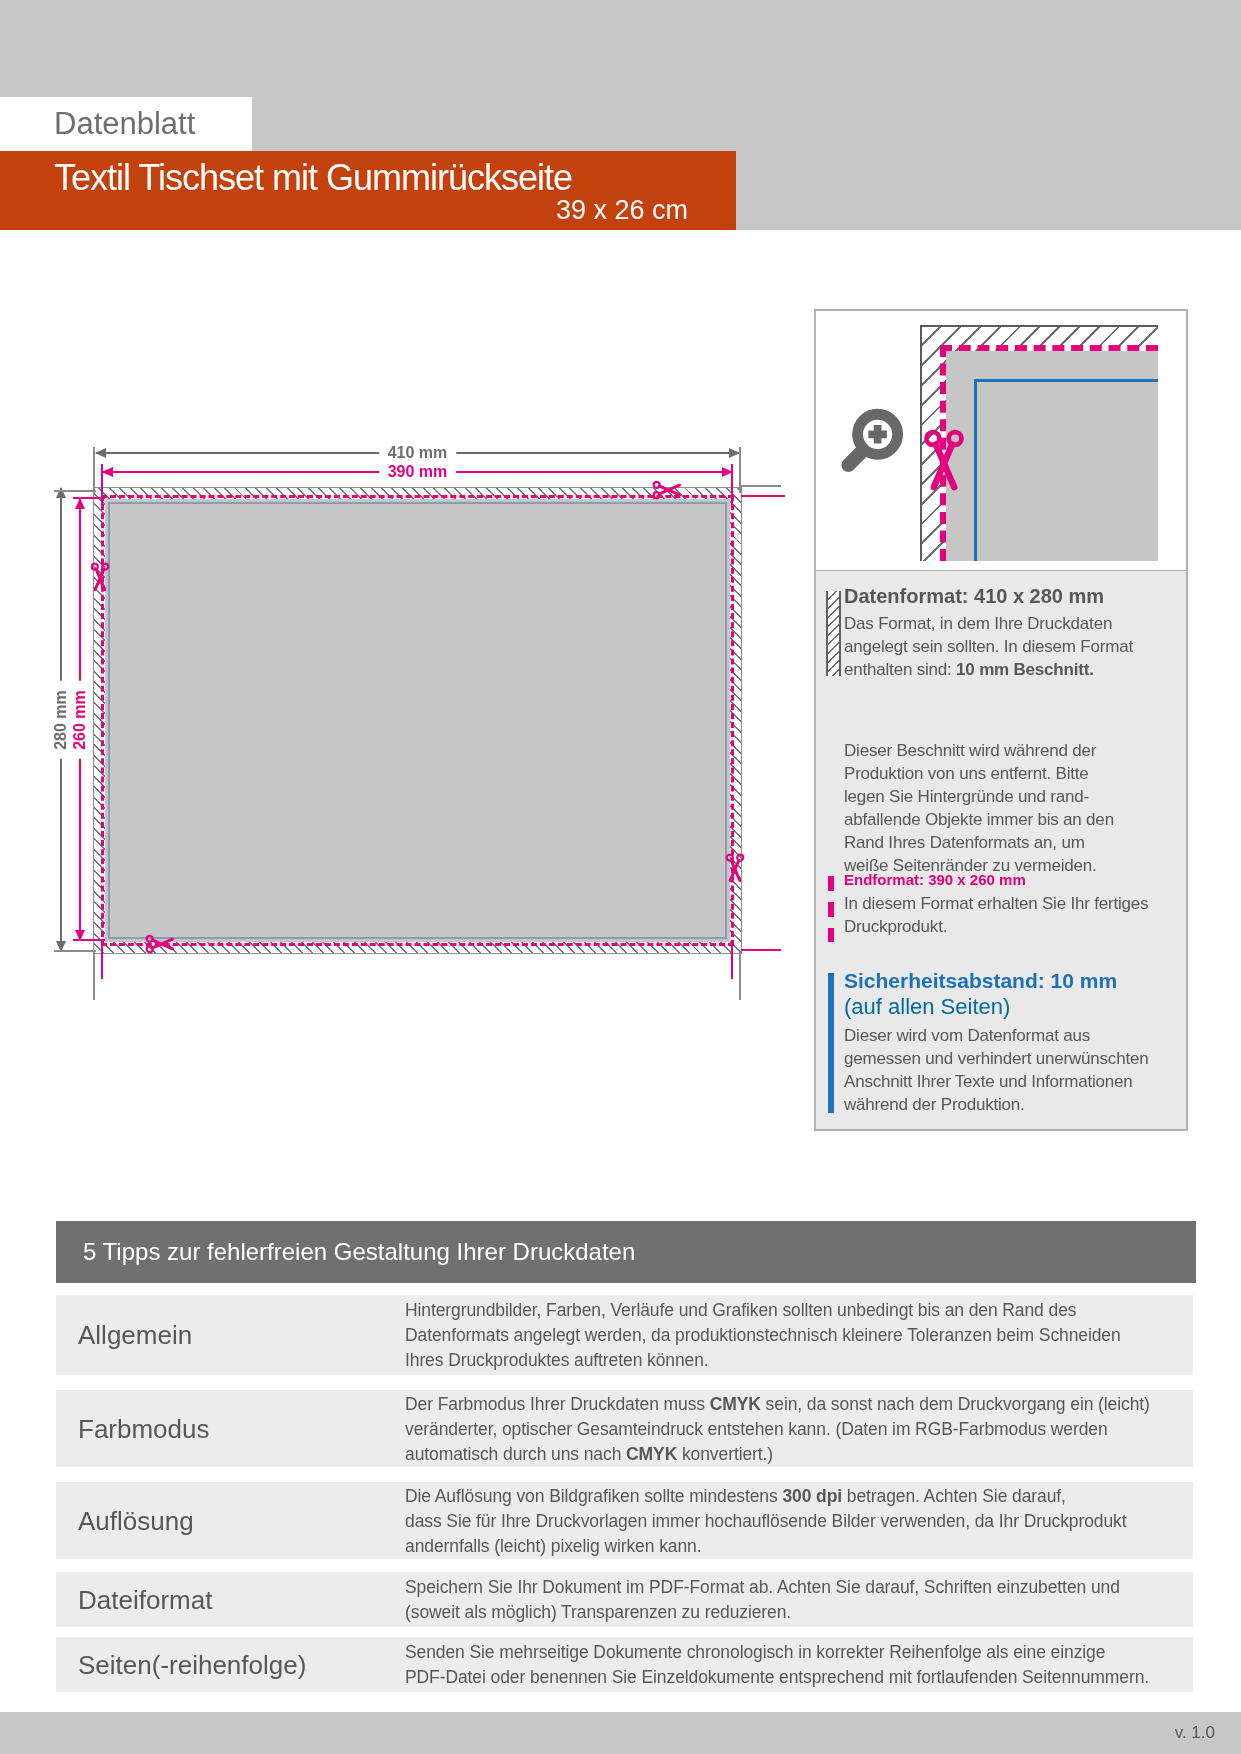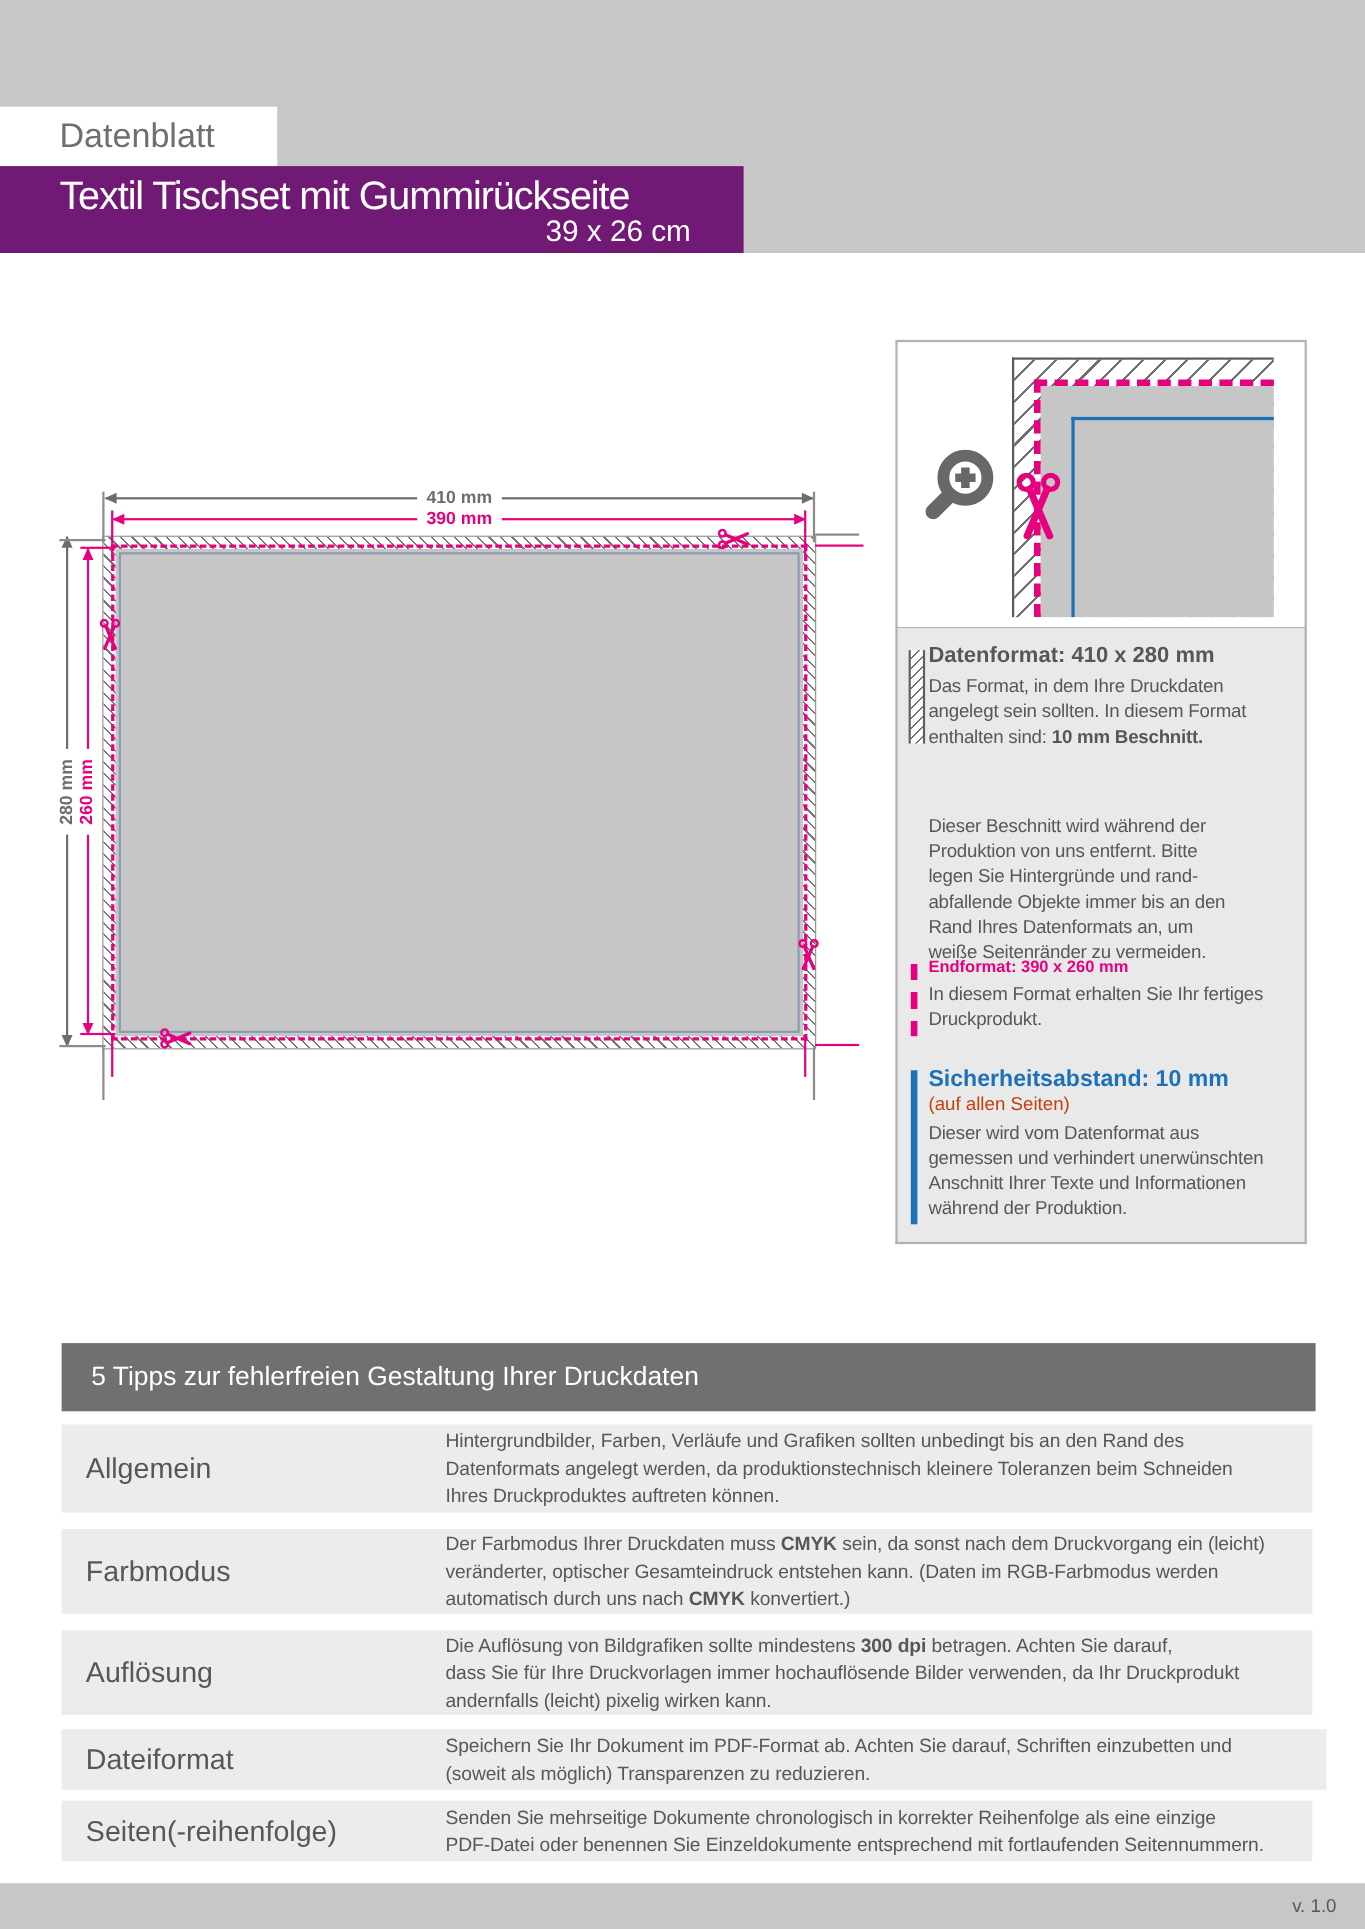--- a/index.html
+++ b/index.html
@@ -3,21 +3,21 @@
 <meta charset="utf-8">
 <style>
   html,body{margin:0;padding:0;background:#fff;}
   .page{position:relative;width:1241px;height:1754px;background:#ffffff;overflow:hidden;
         font-family:"Liberation Sans", sans-serif;color:#575756;}
 
   
   .top-band{position:absolute;left:0;top:0;width:1241px;height:230px;background:#c7c7c7;}
   .datenblatt-box{position:absolute;left:0;top:97px;width:252px;height:54px;background:#ffffff;}
   .datenblatt-box span{position:absolute;left:54px;top:0;line-height:54px;font-size:31px;color:#6f6f6f;}
-  .banner{position:absolute;left:0;top:151px;width:676px;height:79px;background:#701a75;}
+  .banner{position:absolute;left:0;top:151px;width:736px;height:79px;background:#c2410c;}
   .banner-title{position:absolute;left:54px;top:6px;font-size:36px;letter-spacing:-1px;color:#ffffff;white-space:nowrap;}
   .banner-size{position:absolute;right:48px;top:44px;font-size:27px;color:#ffffff;}
 
   
   .bleed-rect{position:absolute;left:93px;top:487px;width:647px;height:465px;
       border:1px solid #8f8f8f;background-color:#ffffff;
       background-image:repeating-linear-gradient(45deg,rgba(255,255,255,0) 0 6px,#787878 6px 7.4px);}
   .gray-fill{position:absolute;left:11px;top:11px;right:11px;bottom:11px;background:#c6c6c6;}
   .cut-rect{position:absolute;left:7px;top:7px;right:7px;bottom:7px;border:3.5px dashed #e6007e;}
   .safe-rect{position:absolute;left:14px;top:14px;right:14px;bottom:14px;border:2px solid #8c9ab3;}
@@ -62,21 +62,21 @@
       border-top:3px solid #1d71b8;border-left:3px solid #1d71b8;}
   .mini-scissors{position:absolute;left:-10px;top:110px;width:64px;height:47px;transform:rotate(90deg);}
 
   
   .info-panel{position:absolute;left:814px;top:571px;width:374px;height:560px;
       background:#e9e9e9;border:2px solid #b2b2b2;border-top:none;box-sizing:border-box;}
   .p-sec{position:absolute;left:28px;right:8px;}
   .p-head{font-size:20px;font-weight:bold;color:#575756;white-space:nowrap;}
   .p-head.mag{color:#e6007e;font-size:15px;}
   .p-head.blue{color:#1d71b8;font-size:21px;}
-  .p-sub{font-size:17px;color:#c2410c;margin-top:1px;}
+  .p-sub{font-size:22px;color:#0369a1;margin-top:1px;}
   .p-body{font-size:17px;line-height:23px;color:#575756;white-space:pre;margin-top:4px;letter-spacing:-0.2px;}
   .hatch-icon{position:absolute;left:10px;top:20px;width:11px;height:85px;
       background-color:#ffffff;border-left:2px solid #5f5f5f;border-right:2px solid #5f5f5f;
       background-image:repeating-linear-gradient(135deg,rgba(255,255,255,0) 0 5px,#6f6f6f 5px 6.4px);}
   .dash-icon{position:absolute;left:12px;top:305px;width:6px;height:66px;
       background-image:repeating-linear-gradient(to bottom,#e6007e 0 15px,rgba(255,255,255,0) 15px 26px);}
   .bluebar-icon{position:absolute;left:12px;top:402px;width:6px;height:140px;background:#1d71b8;}
 
   
   .tips-bar{position:absolute;left:56px;top:1221px;width:1140px;height:62px;background:#717070;}
@@ -243,21 +243,21 @@
     <div class="tip-body"><span>Der Farbmodus Ihrer Druckdaten muss </span><b>CMYK</b><span> sein, da sonst nach dem Druckvorgang ein (leicht)
 veränderter, optischer Gesamteindruck entstehen kann. (Daten im RGB-Farbmodus werden
 automatisch durch uns nach </span><b>CMYK</b><span> konvertiert.)</span></div>
   </div>
   <div class="tip-row" style="top:1482px;height:77px;">
     <div class="tip-label">Auflösung</div>
     <div class="tip-body"><span>Die Auflösung von Bildgrafiken sollte mindestens </span><b>300 dpi</b><span> betragen. Achten Sie darauf,
 dass Sie für Ihre Druckvorlagen immer hochauflösende Bilder verwenden, da Ihr Druckprodukt
 andernfalls (leicht) pixelig wirken kann.</span></div>
   </div>
-  <div class="tip-row" style="top:1572px;height:55px;padding-left:13px;">
+  <div class="tip-row" style="top:1572px;height:55px;">
     <div class="tip-label">Dateiformat</div>
     <div class="tip-body"><span>Speichern Sie Ihr Dokument im PDF-Format ab. Achten Sie darauf, Schriften einzubetten und
 (soweit als möglich) Transparenzen zu reduzieren.</span></div>
   </div>
   <div class="tip-row" style="top:1637px;height:55px;">
     <div class="tip-label">Seiten(-reihenfolge)</div>
     <div class="tip-body"><span>Senden Sie mehrseitige Dokumente chronologisch in korrekter Reihenfolge als eine einzige
 PDF-Datei oder benennen Sie Einzeldokumente entsprechend mit fortlaufenden Seitennummern.</span></div>
   </div>
 

